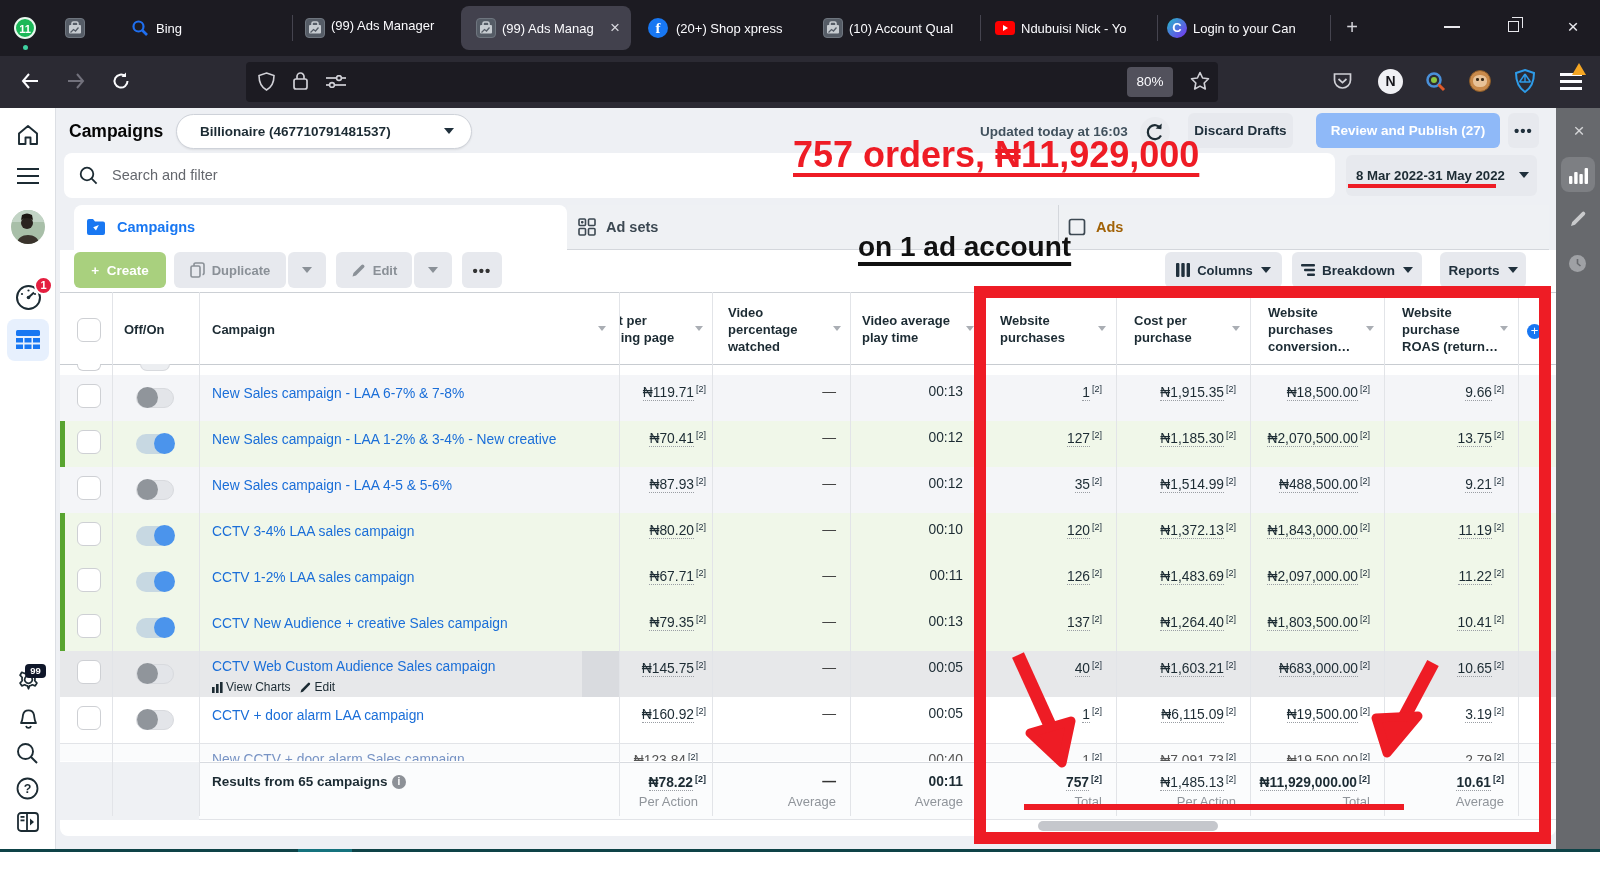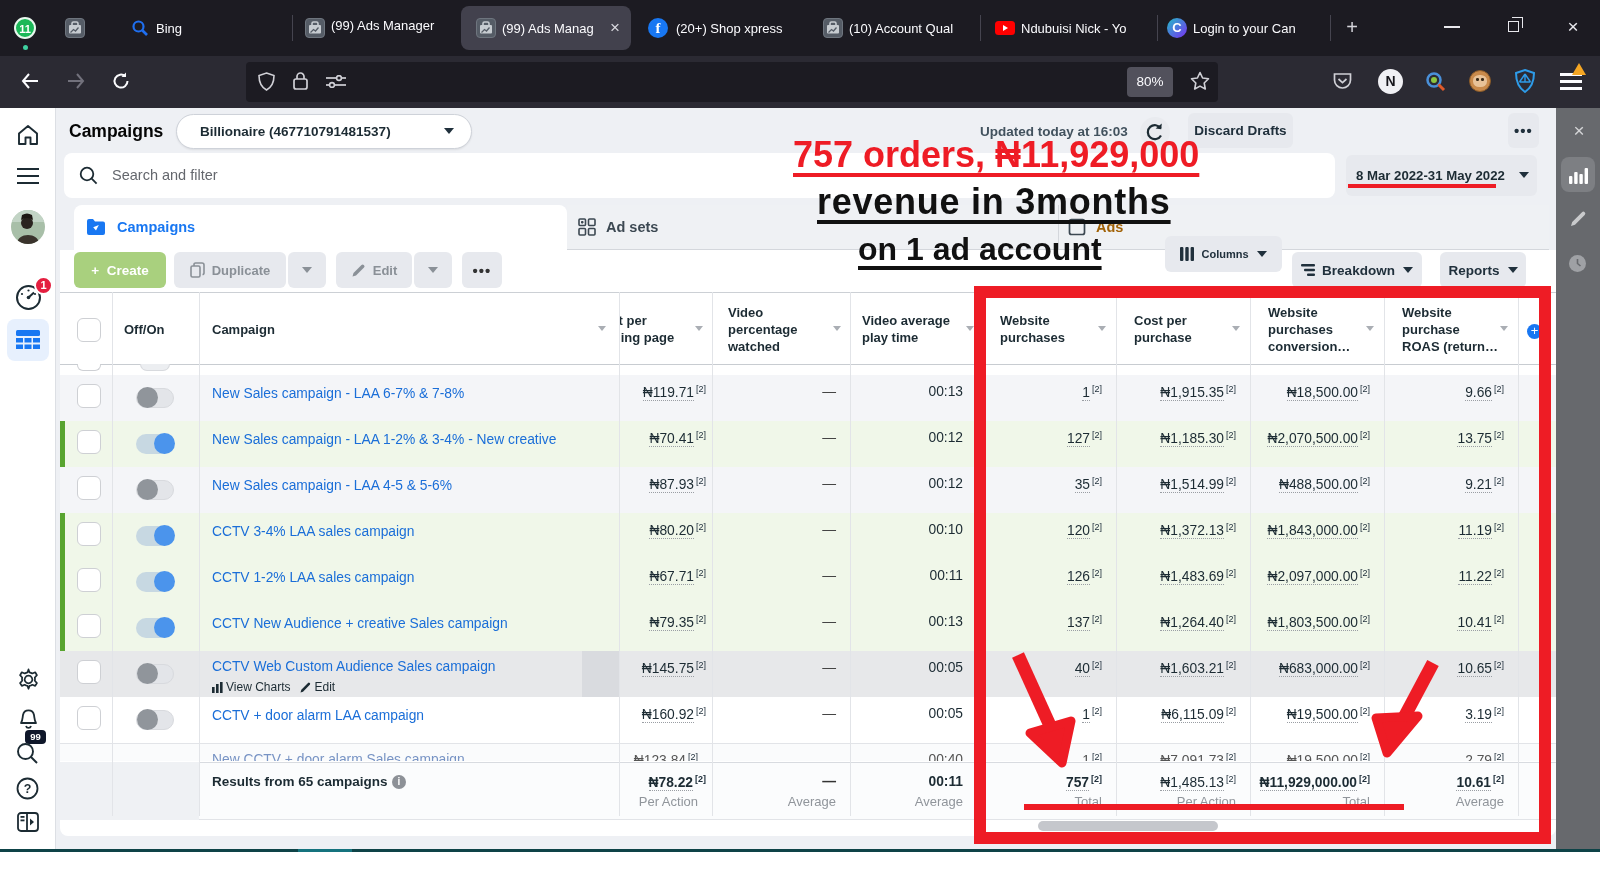--- a/index.html
+++ b/index.html
@@ -167,21 +167,21 @@
         <rect x="18" y="17.5" width="7" height="4.5"></rect>
       </g>
     </svg>
 <svg class="a" style="left:17px;top:668px" width="23" height="23" viewBox="0 0 24 24">
       <path d="M12 8 a4 4 0 1 0 0.001 0 M12 1.5 l1 3 a8 8 0 0 1 3 1.2 l3-1.2 1.8 3 -2.2 2.4 a8 8 0 0 1 0 3.4 l2.2 2.4 -1.8 3 -3-1.2 a8 8 0 0 1 -3 1.2 l-1 3 h-0 l-1-3 a8 8 0 0 1 -3-1.2 l-3 1.2 -1.8-3 2.2-2.4 a8 8 0 0 1 0-3.4 L3.2 7.5 5 4.5 l3 1.2 a8 8 0 0 1 3-1.2 Z" fill="none" stroke="#1c2b33" stroke-width="1.8" stroke-linejoin="round"></path>
     </svg>
 <svg class="a" style="left:17px;top:706px" width="23" height="24" viewBox="0 0 23 24">
       <path d="M4 17 C5.5 15 5.5 12 6 9 a5.6 5.6 0 0 1 11 0 c0.5 3 0.5 6 2 8 Z" fill="none" stroke="#1c2b33" stroke-width="1.8" stroke-linejoin="round"></path>
       <path d="M9 20 a2.6 2.6 0 0 0 5 0" fill="none" stroke="#1c2b33" stroke-width="1.8"></path>
     </svg>
-<div class="a" style="left:25px;top:730px;width:21px;height:14px;border-radius:4px;background:#0f172a;color:#fff;font-size:9.5px;font-weight:bold;text-align:center;line-height:14px">99</div>
+<div class="a" style="left:25px;top:664px;width:21px;height:14px;border-radius:4px;background:#0f172a;color:#fff;font-size:9.5px;font-weight:bold;text-align:center;line-height:14px">99</div>
 <svg class="a" style="left:16px;top:742px" width="23" height="23" viewBox="0 0 23 23">
       <circle cx="9.5" cy="9.5" r="7.5" fill="none" stroke="#1c2b33" stroke-width="1.9"></circle>
       <line x1="15" y1="15" x2="21" y2="21" stroke="#1c2b33" stroke-width="1.9"></line>
     </svg>
 <svg class="a" style="left:16px;top:777px" width="23" height="23" viewBox="0 0 23 23">
       <circle cx="11.5" cy="11.5" r="10" fill="none" stroke="#1c2b33" stroke-width="1.8"></circle>
       <text x="11.5" y="16" font-size="12.5" font-weight="bold" font-family="Liberation Sans" fill="#1c2b33" text-anchor="middle">?</text>
     </svg>
 <svg class="a" style="left:17px;top:812px" width="22" height="20" viewBox="0 0 22 20">
       <rect x="1" y="1" width="20" height="18" rx="3" fill="none" stroke="#1c2b33" stroke-width="1.8"></rect>
@@ -194,20 +194,21 @@
 <div class="a" style="left:176px;top:114px;width:296px;height:35px;background:#fff;border:1px solid #ced2d9;border-radius:18px;box-shadow:0 1px 2px rgba(0,0,0,.08)"></div>
 <div class="a" style="left:200px;top:124px;font-size:13.5px;font-weight:bold;color:#1c2b33">Billionaire (467710791481537)</div>
 <div class="caret" style="left:444px;top:128px"></div>
 <div class="a" style="left:980px;top:124px;font-size:13.5px;font-weight:bold;color:#42525e">Updated today at 16:03</div>
 <svg class="a" style="left:1140px;top:117px" width="30" height="30" viewBox="0 0 30 30">
       <circle cx="15" cy="15" r="15" fill="#e9ebef"></circle>
       <path d="M20.8 11.5 a7 7 0 1 0 0.2 7" fill="none" stroke="#1c2b33" stroke-width="2.2"></path>
       <path d="M21.8 6.5 l-0.6 5.8 -5.6 -0.8 Z" fill="#1c2b33"></path>
     </svg>
 <div class="btn gbtn" style="left:1188px;top:113px;width:105px;height:35px;font-size:13.5px">Discard Drafts</div>
+<div class="btn" style="left:1316px;top:113px;width:184px;height:35px;background:#8fb9f8;color:#fff;font-size:13.5px">Review and Publish (27)</div>
 <div class="btn gbtn" style="left:1508px;top:113px;width:31px;height:35px;font-size:15px;letter-spacing:1px">•••</div>
 <div class="a" style="left:64px;top:153px;width:1271px;height:45px;background:#fff;border-radius:8px"></div>
 <svg class="a" style="left:79px;top:166px" width="19" height="19" viewBox="0 0 19 19">
       <circle cx="8" cy="8" r="6.3" fill="none" stroke="#1c2b33" stroke-width="1.8"></circle>
       <line x1="12.7" y1="12.7" x2="17.6" y2="17.6" stroke="#1c2b33" stroke-width="1.8"></line>
     </svg>
 <div class="a" style="left:112px;top:167px;font-size:14.5px;color:#64676d">Search and filter</div>
 <div class="a" style="left:1346px;top:155px;width:191px;height:41px;background:#e7e9ee;border-radius:6px"></div>
 <div class="a" style="left:1356px;top:168px;font-size:13.2px;font-weight:bold;color:#1c2b33">8 Mar 2022-31 May 2022</div>
 <div class="caret" style="left:1519px;top:172px"></div>
@@ -244,21 +245,21 @@
 <div class="btn gbtn" style="left:288px;top:252px;width:38px;height:36px">
       <span class="caret" style="position:static;border-top-color:#8a9097"></span>
     </div>
 <div class="btn gbtn" style="left:336px;top:252px;width:76px;height:36px;color:#8a9097"><svg width="15" height="15" viewBox="0 0 15 15" style="margin-right:7px">
         <path d="M1.5 13.5 L2.5 10 L10.5 2 a1.6 1.6 0 0 1 2.3 0 l0.2 0.2 a1.6 1.6 0 0 1 0 2.3 L5 12.5 Z" fill="#8a9097"></path>
       </svg>Edit</div>
 <div class="btn gbtn" style="left:414px;top:252px;width:38px;height:36px">
       <span class="caret" style="position:static;border-top-color:#8a9097"></span>
     </div>
 <div class="btn gbtn" style="left:462px;top:252px;width:40px;height:36px;font-size:15px;letter-spacing:1px;color:#333">•••</div>
-<div class="btn gbtn" style="left:1165px;top:236px;width:117px;height:36px;font-size:11px"><svg width="14" height="14" viewBox="0 0 14 14" style="margin-right:7px">
+<div class="btn gbtn" style="left:1165px;top:252px;width:117px;height:36px;font-size:13px"><svg width="14" height="14" viewBox="0 0 14 14" style="margin-right:7px">
         <g fill="#20303c">
           <rect x="0" y="0" width="3.4" height="14" rx="1"></rect>
           <rect x="5.3" y="0" width="3.4" height="14" rx="1"></rect>
           <rect x="10.6" y="0" width="3.4" height="14" rx="1"></rect>
         </g>
       </svg>Columns <span class="caret" style="position:static;margin-left:8px"></span></div>
 <div class="btn gbtn" style="left:1292px;top:252px;width:130px;height:36px;font-size:13.5px"><svg width="14" height="14" viewBox="0 0 14 14" style="margin-right:7px">
         <g fill="#20303c">
           <rect x="0" y="1" width="14" height="2.6" rx="1"></rect>
           <rect x="3" y="5.7" width="11" height="2.6" rx="1"></rect>
@@ -461,22 +462,21 @@
       </g>
     </svg>
 <svg class="a" style="left:1570px;top:210px" width="17" height="17" viewBox="0 0 17 17">
       <path d="M1 16 L2.2 12 L12 2.2 a1.9 1.9 0 0 1 2.7 2.7 L5 14.7 Z" fill="#c9cacc"></path>
     </svg>
 <div class="a" style="left:1569px;top:255px;width:17px;height:17px;border-radius:50%;background:#9fa1a5"></div>
 <svg class="a" style="left:1569px;top:255px" width="17" height="17" viewBox="0 0 17 17">
       <path d="M8.5 4 V8.5 L11.5 11" stroke="#67696d" stroke-width="1.6" fill="none"></path>
     </svg>
 <div class="a" style="left:793px;top:134px;width:420px;font-size:36px;font-weight:bold;color:#ee1c25;text-decoration:underline;text-decoration-thickness:4px;text-underline-offset:6px;white-space:nowrap">757 orders, ₦11,929,000</div>
-<div class="a" style="left:817px;top:181px;width:380px;font-size:36px;letter-spacing:0.75px;font-weight:bold;color:#111;text-decoration:underline;text-decoration-thickness:4px;text-underline-offset:6px;white-space:nowrap">revenue in 3months</div>
-<div class="a" style="left:858px;top:231px;width:300px;font-size:32px;font-weight:bold;color:#111;text-decoration:underline;text-decoration-thickness:4px;text-underline-offset:6px;white-space:nowrap">on 1 ad account</div>
+<div class="a" style="left:858px;top:231px;width:300px;font-size:28px;font-weight:bold;color:#111;text-decoration:underline;text-decoration-thickness:4px;text-underline-offset:6px;white-space:nowrap">on 1 ad account</div>
 <div class="a" style="left:974px;top:286px;width:577px;height:558px;border:12px solid #ee1c25"></div>
 <div class="a" style="left:1024px;top:804px;width:380px;height:6px;background:#ee1c25"></div>
 <svg class="a" style="left:994px;top:638px" width="110" height="140" viewBox="0 0 110 140">
       <g stroke="#ee1c25" fill="#ee1c25">
         <line x1="24" y1="17" x2="58" y2="92" stroke-width="13"></line>
         <path d="M36 95 L77 83 L68 125 Z" stroke-width="9" stroke-linejoin="round"></path>
       </g>
     </svg>
 <svg class="a" style="left:1360px;top:645px" width="95" height="125" viewBox="0 0 95 125">
       <g stroke="#ee1c25" fill="#ee1c25">

